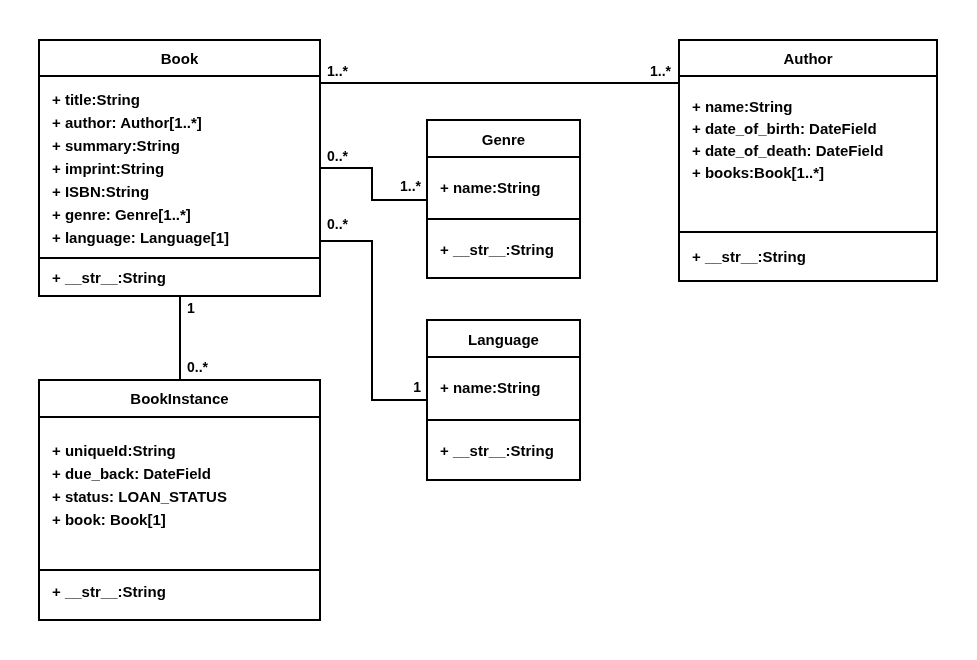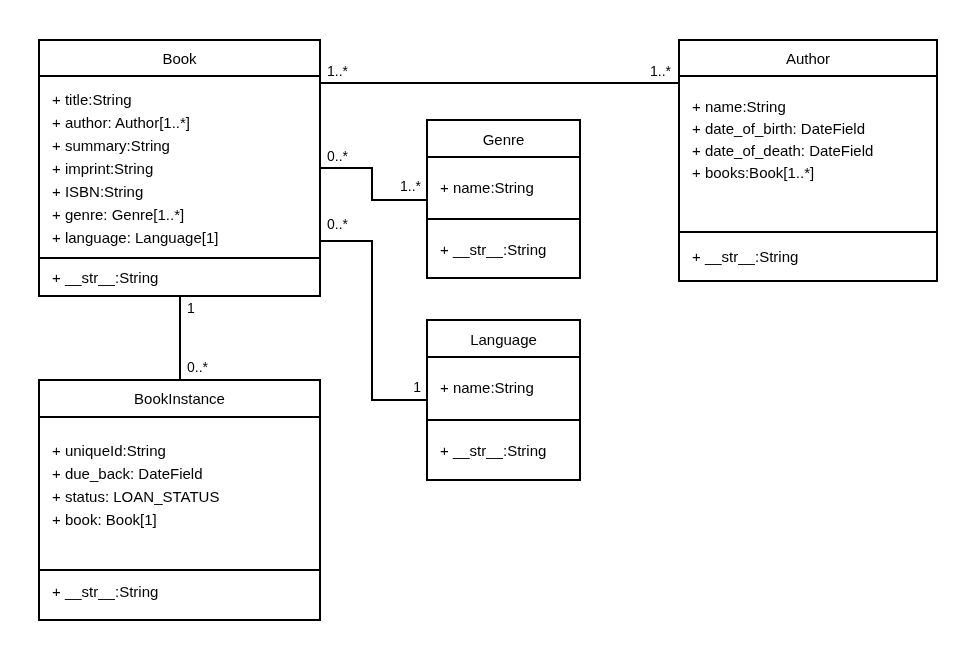--- a/index.html
+++ b/index.html
@@ -10,20 +10,21 @@
   body {
     width: 977px;
     height: 660px;
     font-family: "Liberation Sans", sans-serif;
     overflow: hidden;
   }
   #diagram-root {
     position: relative;
     width: 977px;
     height: 660px;
+    font-weight: bold;
   }
   svg.uml-canvas {
     position: absolute;
     top: 0;
     left: 0;
     width: 977px;
     height: 660px;
     display: block;
   }
   .box-rect {

